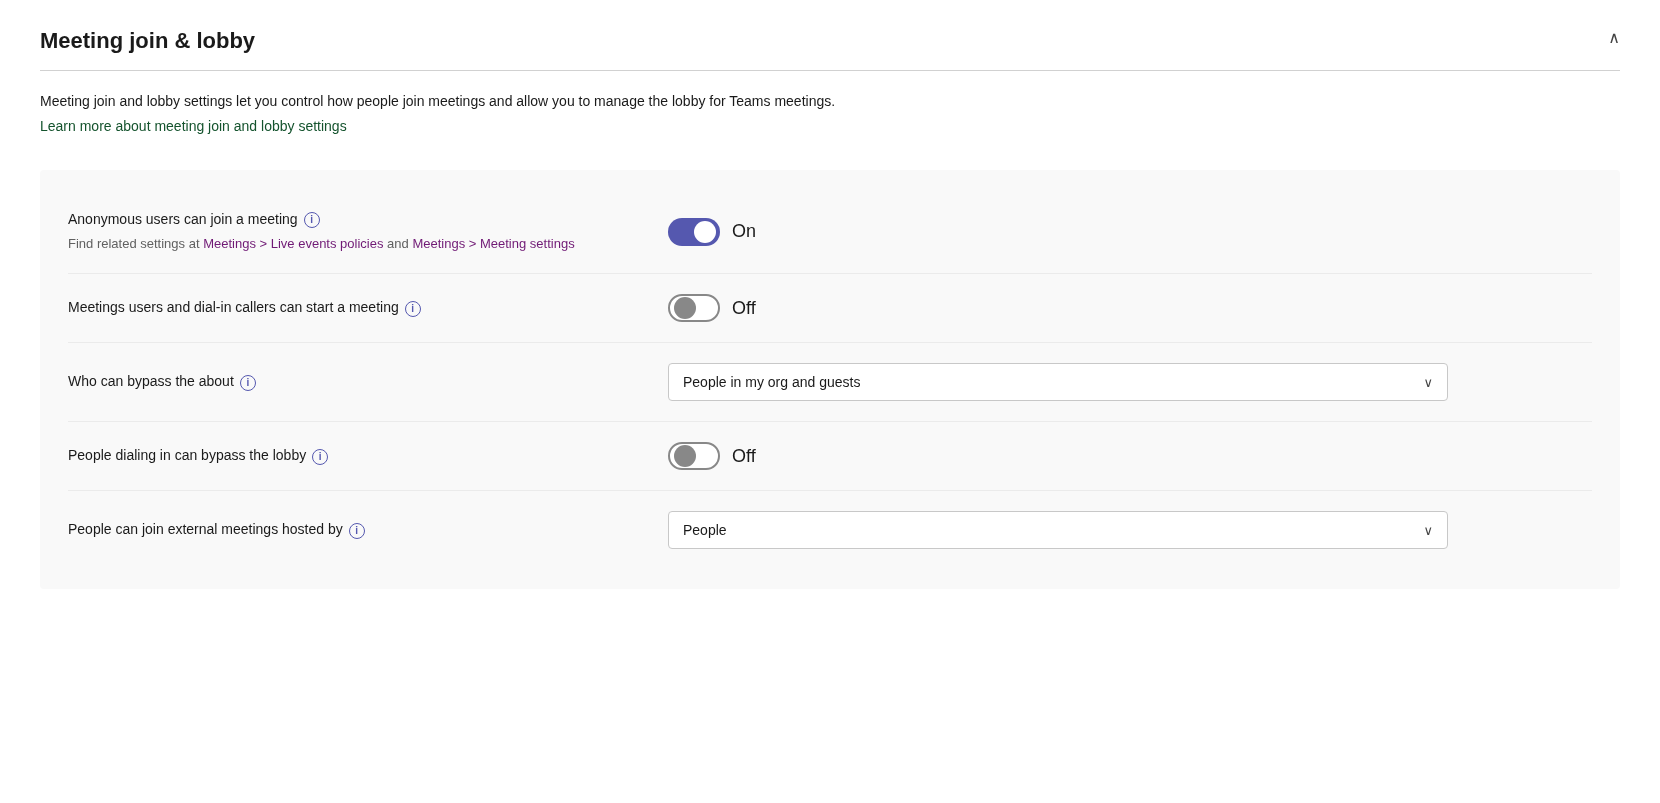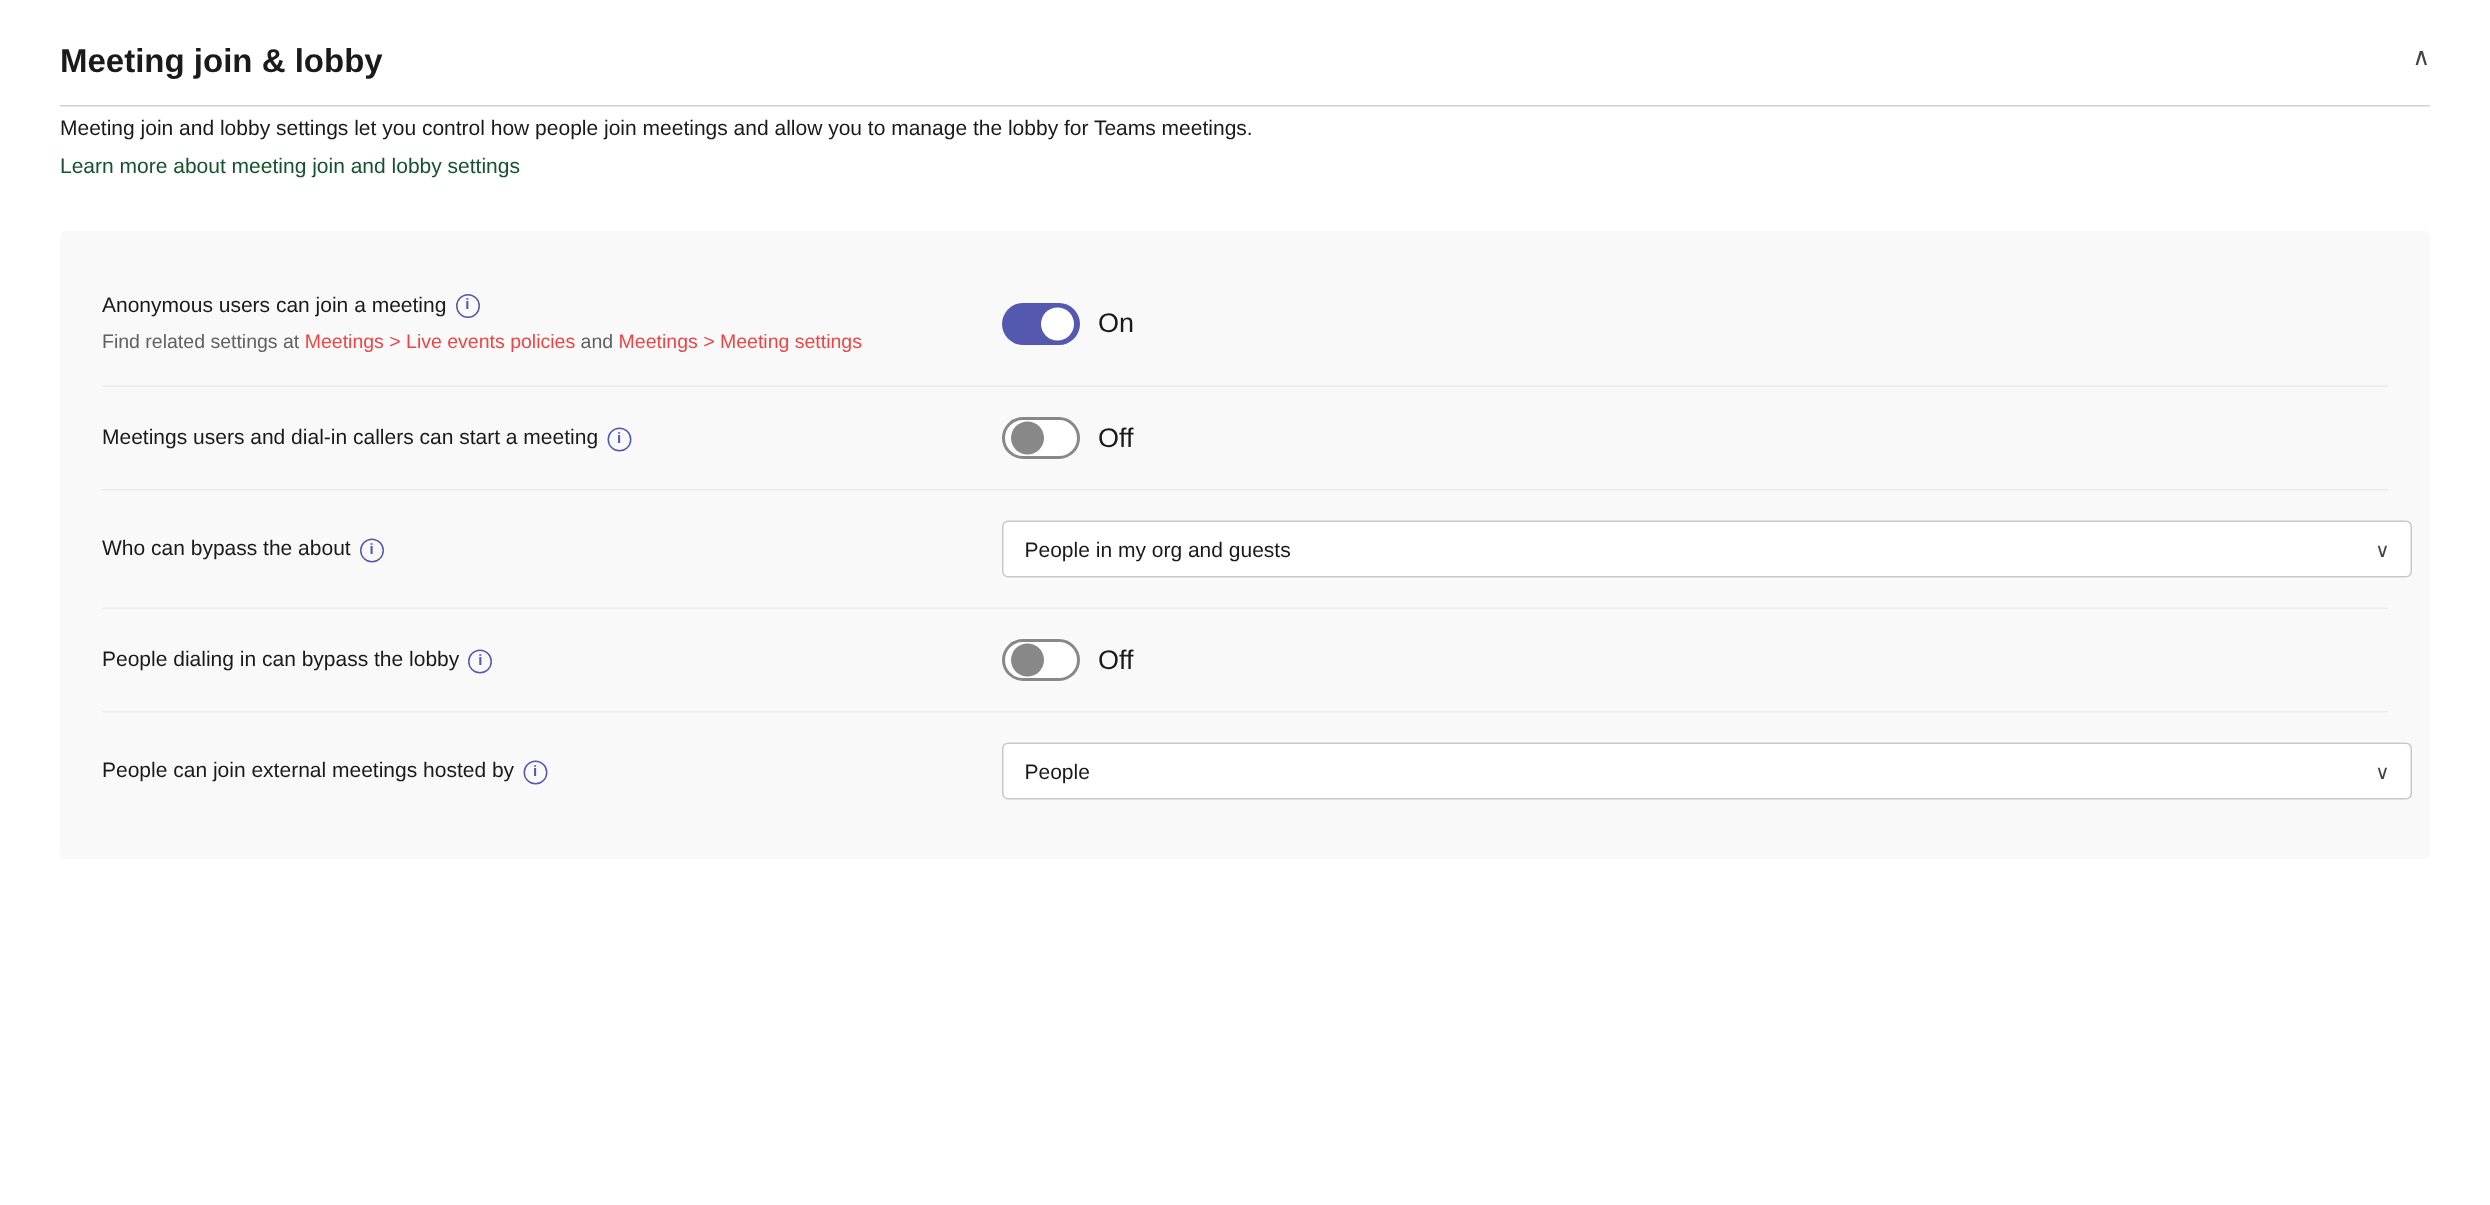--- a/index.html
+++ b/index.html
@@ -21,21 +21,21 @@
       min-height: 803px;
       padding: 28px 40px 40px 40px;
     }
 
     .header-row {
       display: flex;
       justify-content: space-between;
       align-items: flex-start;
       padding-bottom: 16px;
       border-bottom: 1px solid #d1d1d1;
-      margin-bottom: 4px;
+      margin-bottom: 20px;
     }
 
     .page-title {
       font-size: 22px;
       font-weight: 700;
       color: #1a1a1a;
     }
 
     .collapse-icon {
       font-size: 16px;
@@ -188,37 +188,37 @@
     
     .dropdown-select {
       display: flex;
       align-items: center;
       justify-content: space-between;
       border: 1px solid #c8c8c8;
       border-radius: 4px;
       padding: 10px 14px;
       background: #ffffff;
       cursor: pointer;
-      width: 940px;
+      width: 780px;
       max-width: 100%;
       user-select: none;
     }
 
     .dropdown-value {
       font-size: 14px;
       color: #1a1a1a;
     }
 
     .dropdown-arrow {
       font-size: 13px;
       color: #444;
     }
 
     .link-inline {
-      color: #ef4444;
+      color: #701a75;
       text-decoration: none;
       cursor: pointer;
     }
   </style>
 </head>
 <body>
 
 <div class="container">
 
   <div class="header-row">

